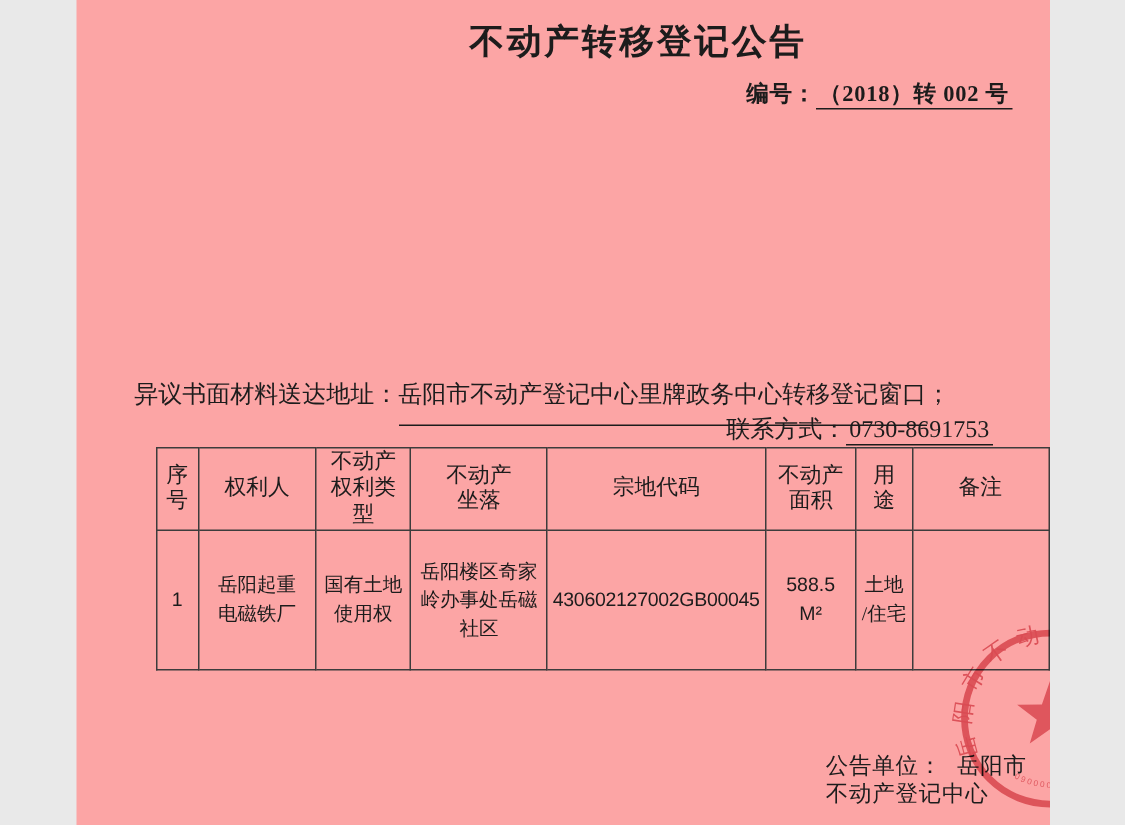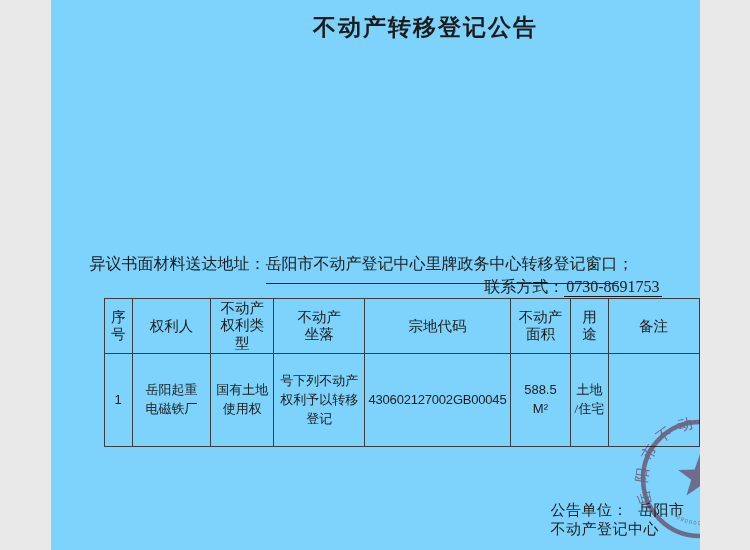--- a/index.html
+++ b/index.html
@@ -1,17 +1,17 @@
 <!DOCTYPE html>
 <html><head>
 <meta charset="utf-8">
 <style>
   html,body{margin:0;padding:0;background:#e9e9e9;}
   .page{
-    position:relative;width:649px;height:550px;background:#7dd3fc;
+    position:relative;width:649px;height:550px;background:#fca5a5;
     font-family:"Liberation Serif","DejaVu Serif",serif;
     color:#1c1c1c;overflow:hidden;margin:0 auto;
   }
   .title{
     position:absolute;top:12px;left:0;width:750px;text-align:center;
     font-size:23px;font-weight:bold;letter-spacing:2px;
   }
   .doc-number{
     position:absolute;top:53px;right:25px;font-size:15px;font-weight:bold;
     letter-spacing:.5px;
@@ -63,20 +63,21 @@
     mix-blend-mode:multiply;opacity:.88;pointer-events:none;
   }
 </style>
 </head>
 <body>
 
 <div class="page">
 
   <div class="title">不动产转移登记公告</div>
 
+  <div class="doc-number"><span>编号：</span><span class="num-val">（2018）转 002 号</span></div>
 
 
   <div class="addr-line"><span>异议书面材料送达地址：</span><span class="u">岳阳市不动产登记中心里牌政务中心转移登记窗口</span><span>；</span></div>
 
   <div class="contact-line"><span>联系方式：</span><span class="u">0730-8691753</span></div>
 
   <table class="announce">
     <colgroup>
       <col style="width:30px">
         <col style="width:90px">
@@ -97,21 +98,21 @@
         <th><span class="hw w-3">不动产面积</span></th>
         <th><span class="hw w-1">用途</span></th>
         <th><span class="hw">备注</span></th>
       </tr>
     </thead>
     <tbody>
       <tr>
         <td class="seq-cell">1</td>
         <td class="holder-cell"><span class="cw">岳阳起重电磁铁厂</span></td>
         <td class="rtype-cell"><span class="cw">国有土地使用权</span></td>
-        <td class="loc-cell">号下列不动产权利予以转移登记</td>
+        <td class="loc-cell">岳阳楼区奇家岭办事处岳磁社区</td>
         <td class="code-cell">430602127002GB00045</td>
         <td class="area-cell">
             <span>588.5</span>
             <span>M²</span>
           </td>
         <td class="use-cell">
             <span>土地</span>
             <span>/住宅</span>
           </td>
         <td></td>

